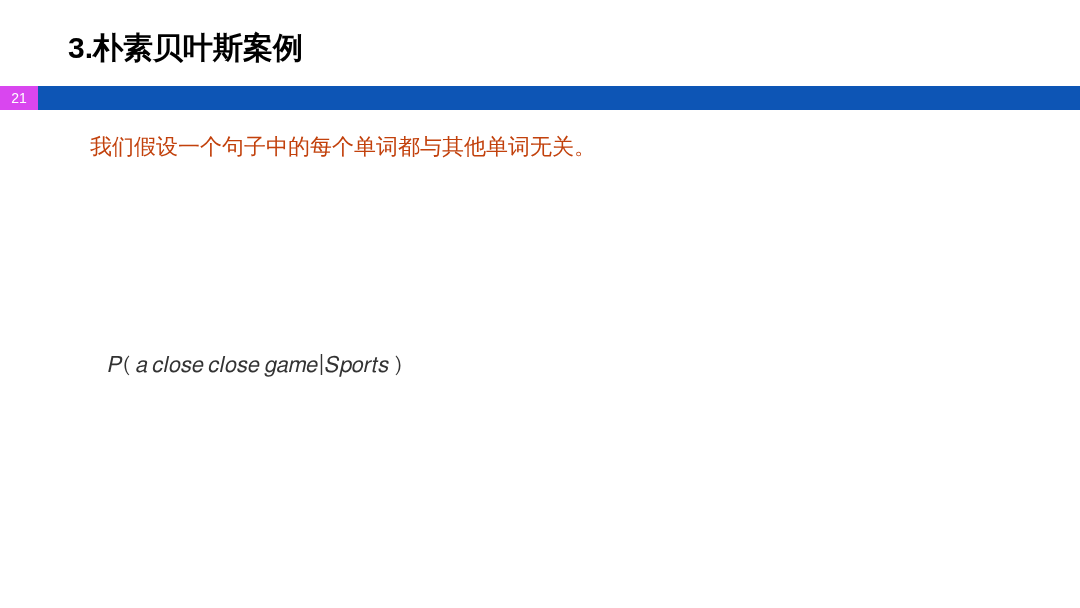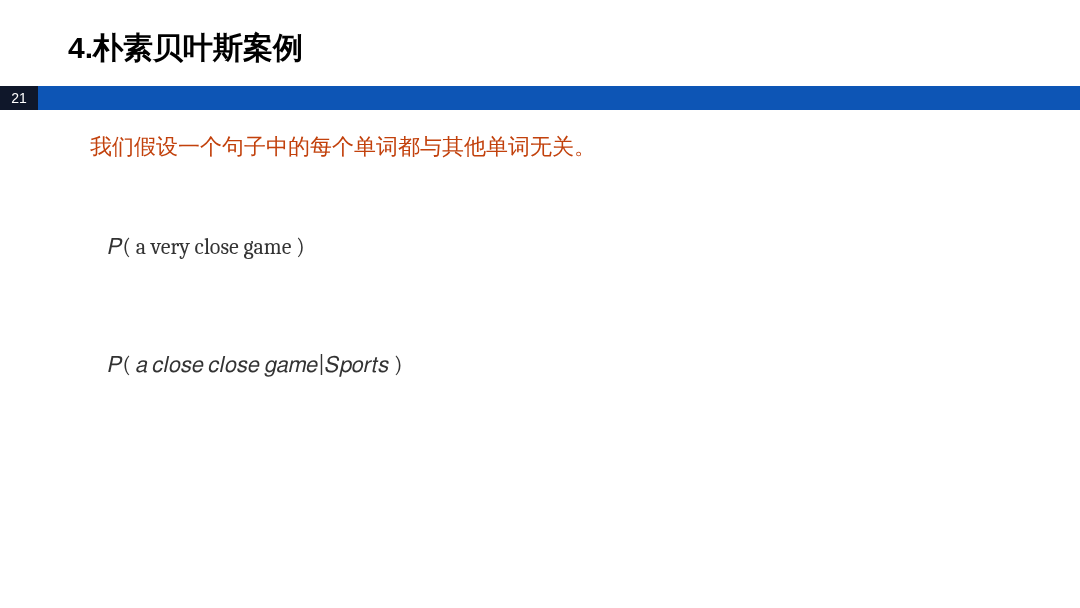--- a/index.html
+++ b/index.html
@@ -27,21 +27,21 @@
       position: absolute;
       top: 86px;
       left: 0;
       width: 1080px;
       height: 24px;
       display: flex;
     }
     .page-num-box {
       width: 38px;
       height: 24px;
-      background: #0f172a;
+      background: #d946ef;
       color: #ffffff;
       font-size: 14px;
       display: flex;
       align-items: center;
       justify-content: center;
       font-family: Arial, sans-serif;
     }
     .blue-bar {
       flex: 1;
       height: 24px;
@@ -65,28 +65,27 @@
     .formula-1 {
       top: 230px;
     }
     .formula-2 {
       top: 348px;
     }
   </style>
 </head>
 <body>
 
-<div class="heading">4.朴素贝叶斯案例</div>
+<div class="heading">3.朴素贝叶斯案例</div>
 
 <div class="bar-container">
   <div class="page-num-box">21</div>
   <div class="blue-bar"></div>
 </div>
 
 <div class="body-text">我们假设一个句子中的每个单词都与其他单词无关。</div>
 
 <div class="formula formula-1">
-  <div>𝑃( a very close game )</div>
 </div>
 
 <div class="formula formula-2">
   <div>𝑃( 𝑎 𝑐𝑙𝑜𝑠𝑒 𝑐𝑙𝑜𝑠𝑒 𝑔𝑎𝑚𝑒|𝑆𝑝𝑜𝑟𝑡𝑠 )</div>
 </div>
 
 </body></html>

